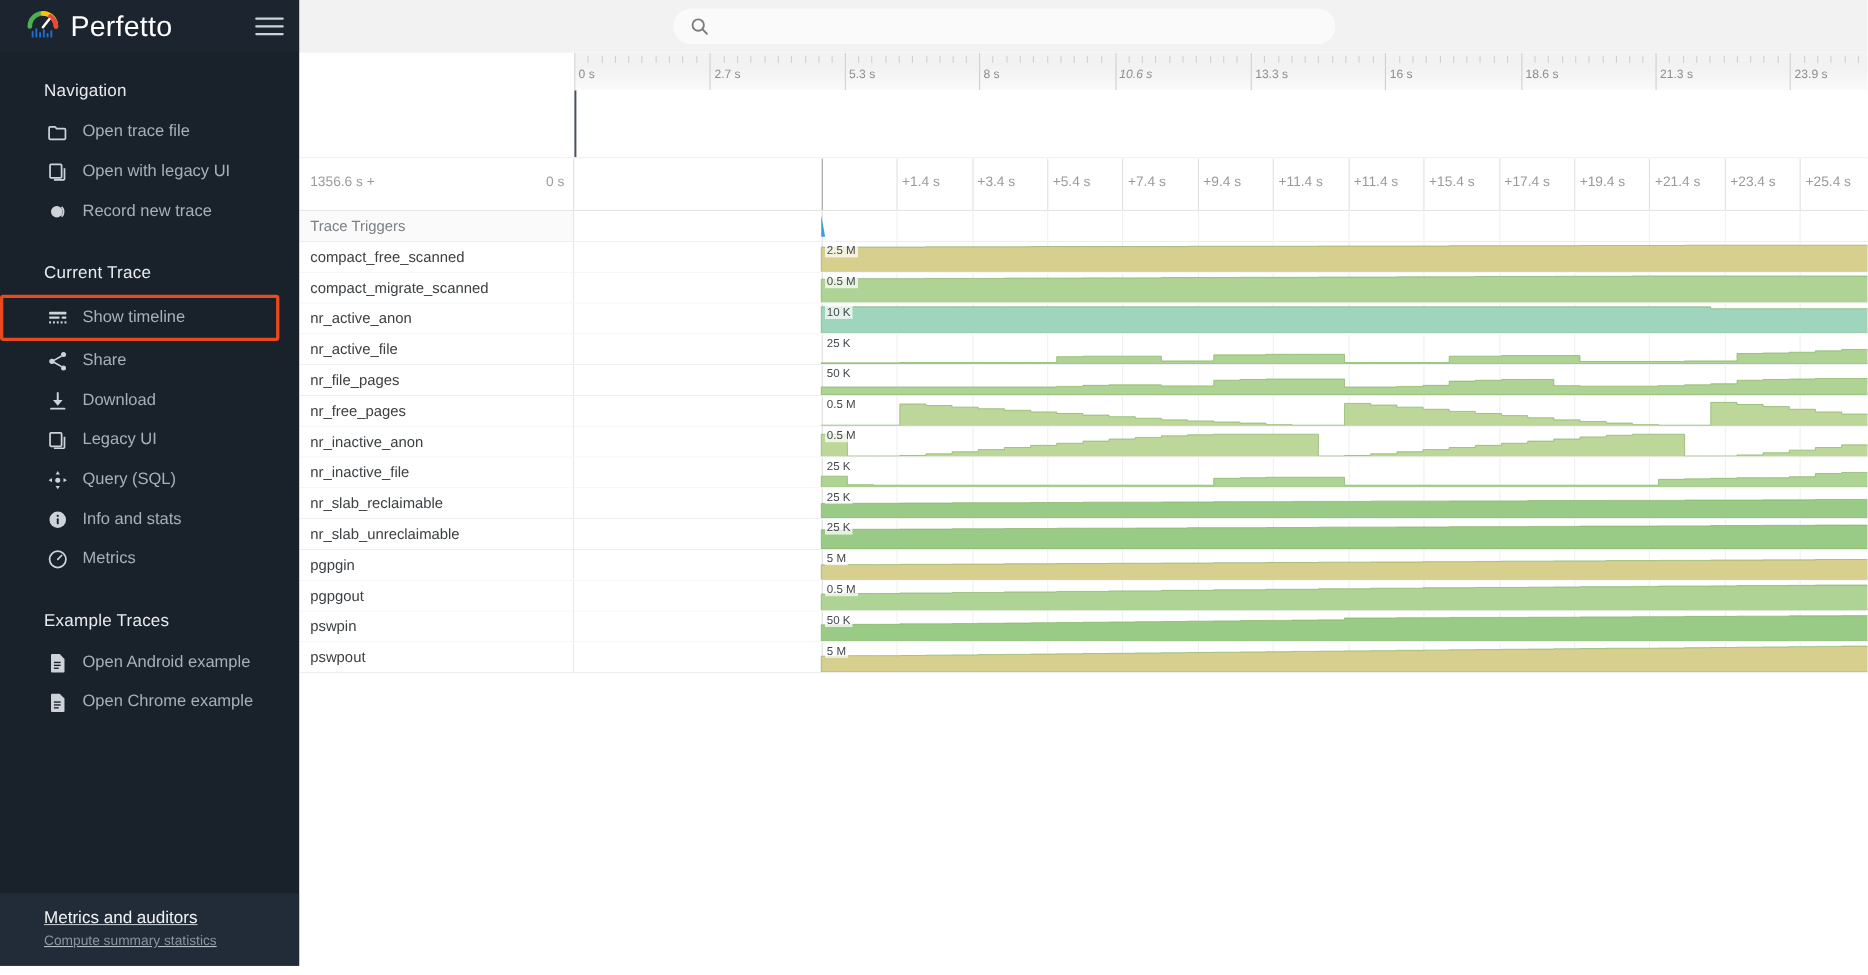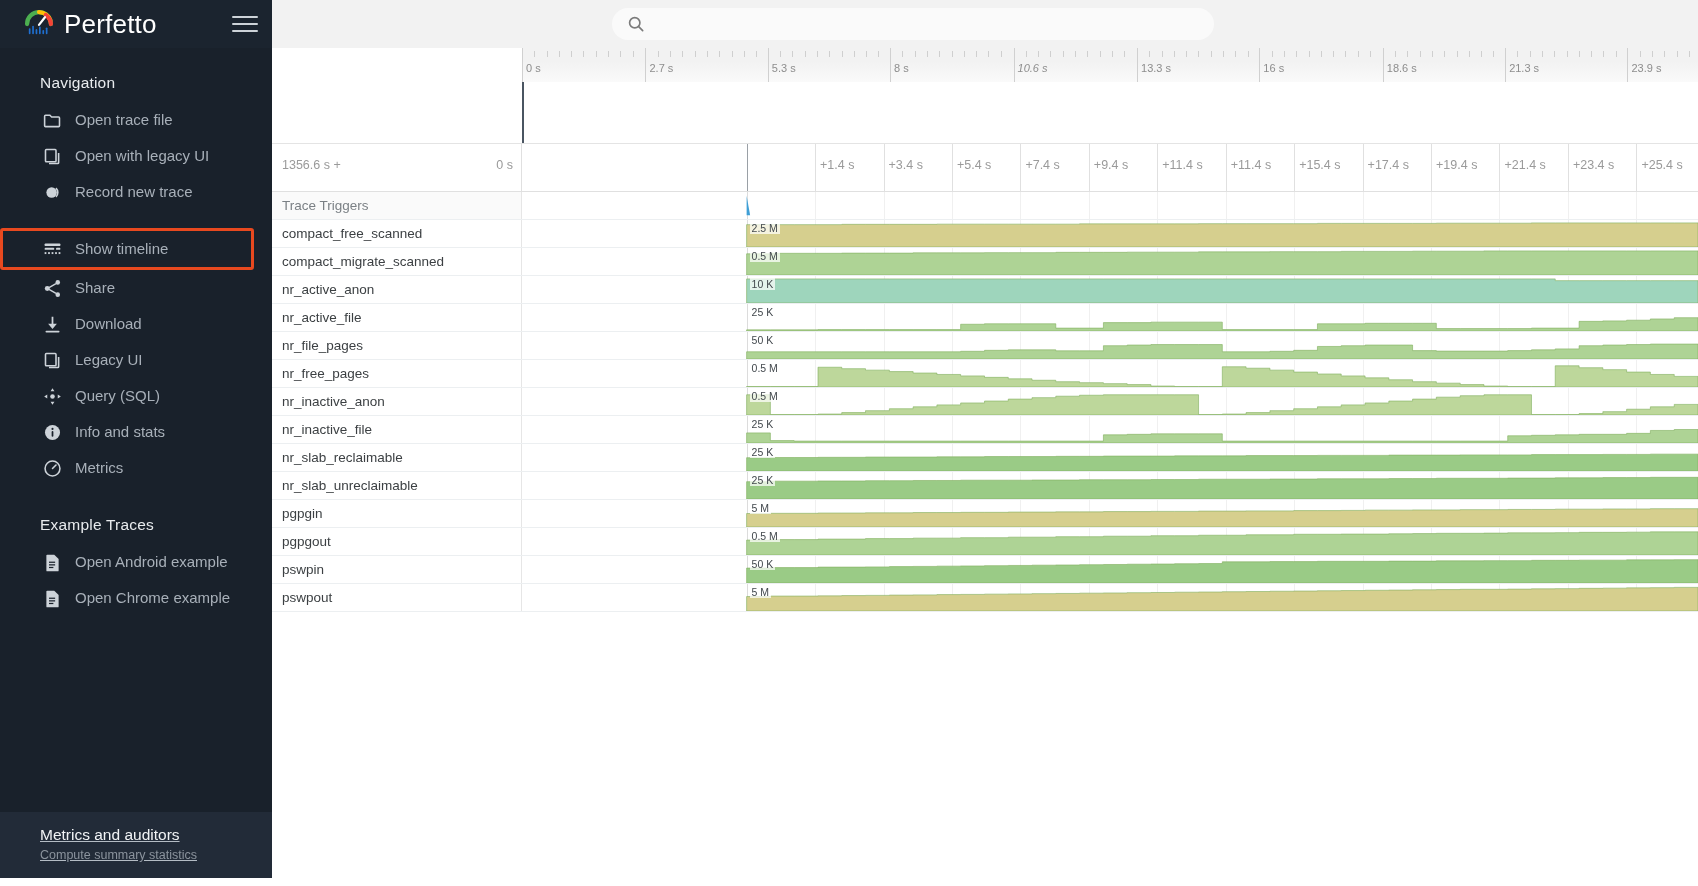--- a/index.html
+++ b/index.html
@@ -319,20 +319,21 @@
           <svg viewBox="0 0 24 24" width="21" height="21">
               <circle cx="11" cy="12" r="6" fill="currentColor"></circle>
               <path d="M16 7a7 7 0 0 1 0 10" fill="none" stroke="currentColor" stroke-width="1.8"></path>
             </svg>
         </span>
         <span class="lbl">Record new trace</span>
       </div>
 
       <div class="sb-spacer"></div>
 
+      <div class="sb-section-title">Current Trace</div>
 
       <div class="sb-item highlighted">
         <span class="ico">
           <svg viewBox="0 0 24 24" width="21" height="21" fill="currentColor">
               <rect x="3" y="5" width="18" height="3" rx="1"></rect>
               <rect x="3" y="10" width="11" height="2.4" rx="1"></rect>
               <rect x="16" y="10" width="5" height="2.4" rx="1"></rect>
               <rect x="3" y="15" width="2" height="2.2"></rect>
               <rect x="7" y="15" width="2" height="2.2"></rect>
               <rect x="11" y="15" width="2" height="2.2"></rect>

